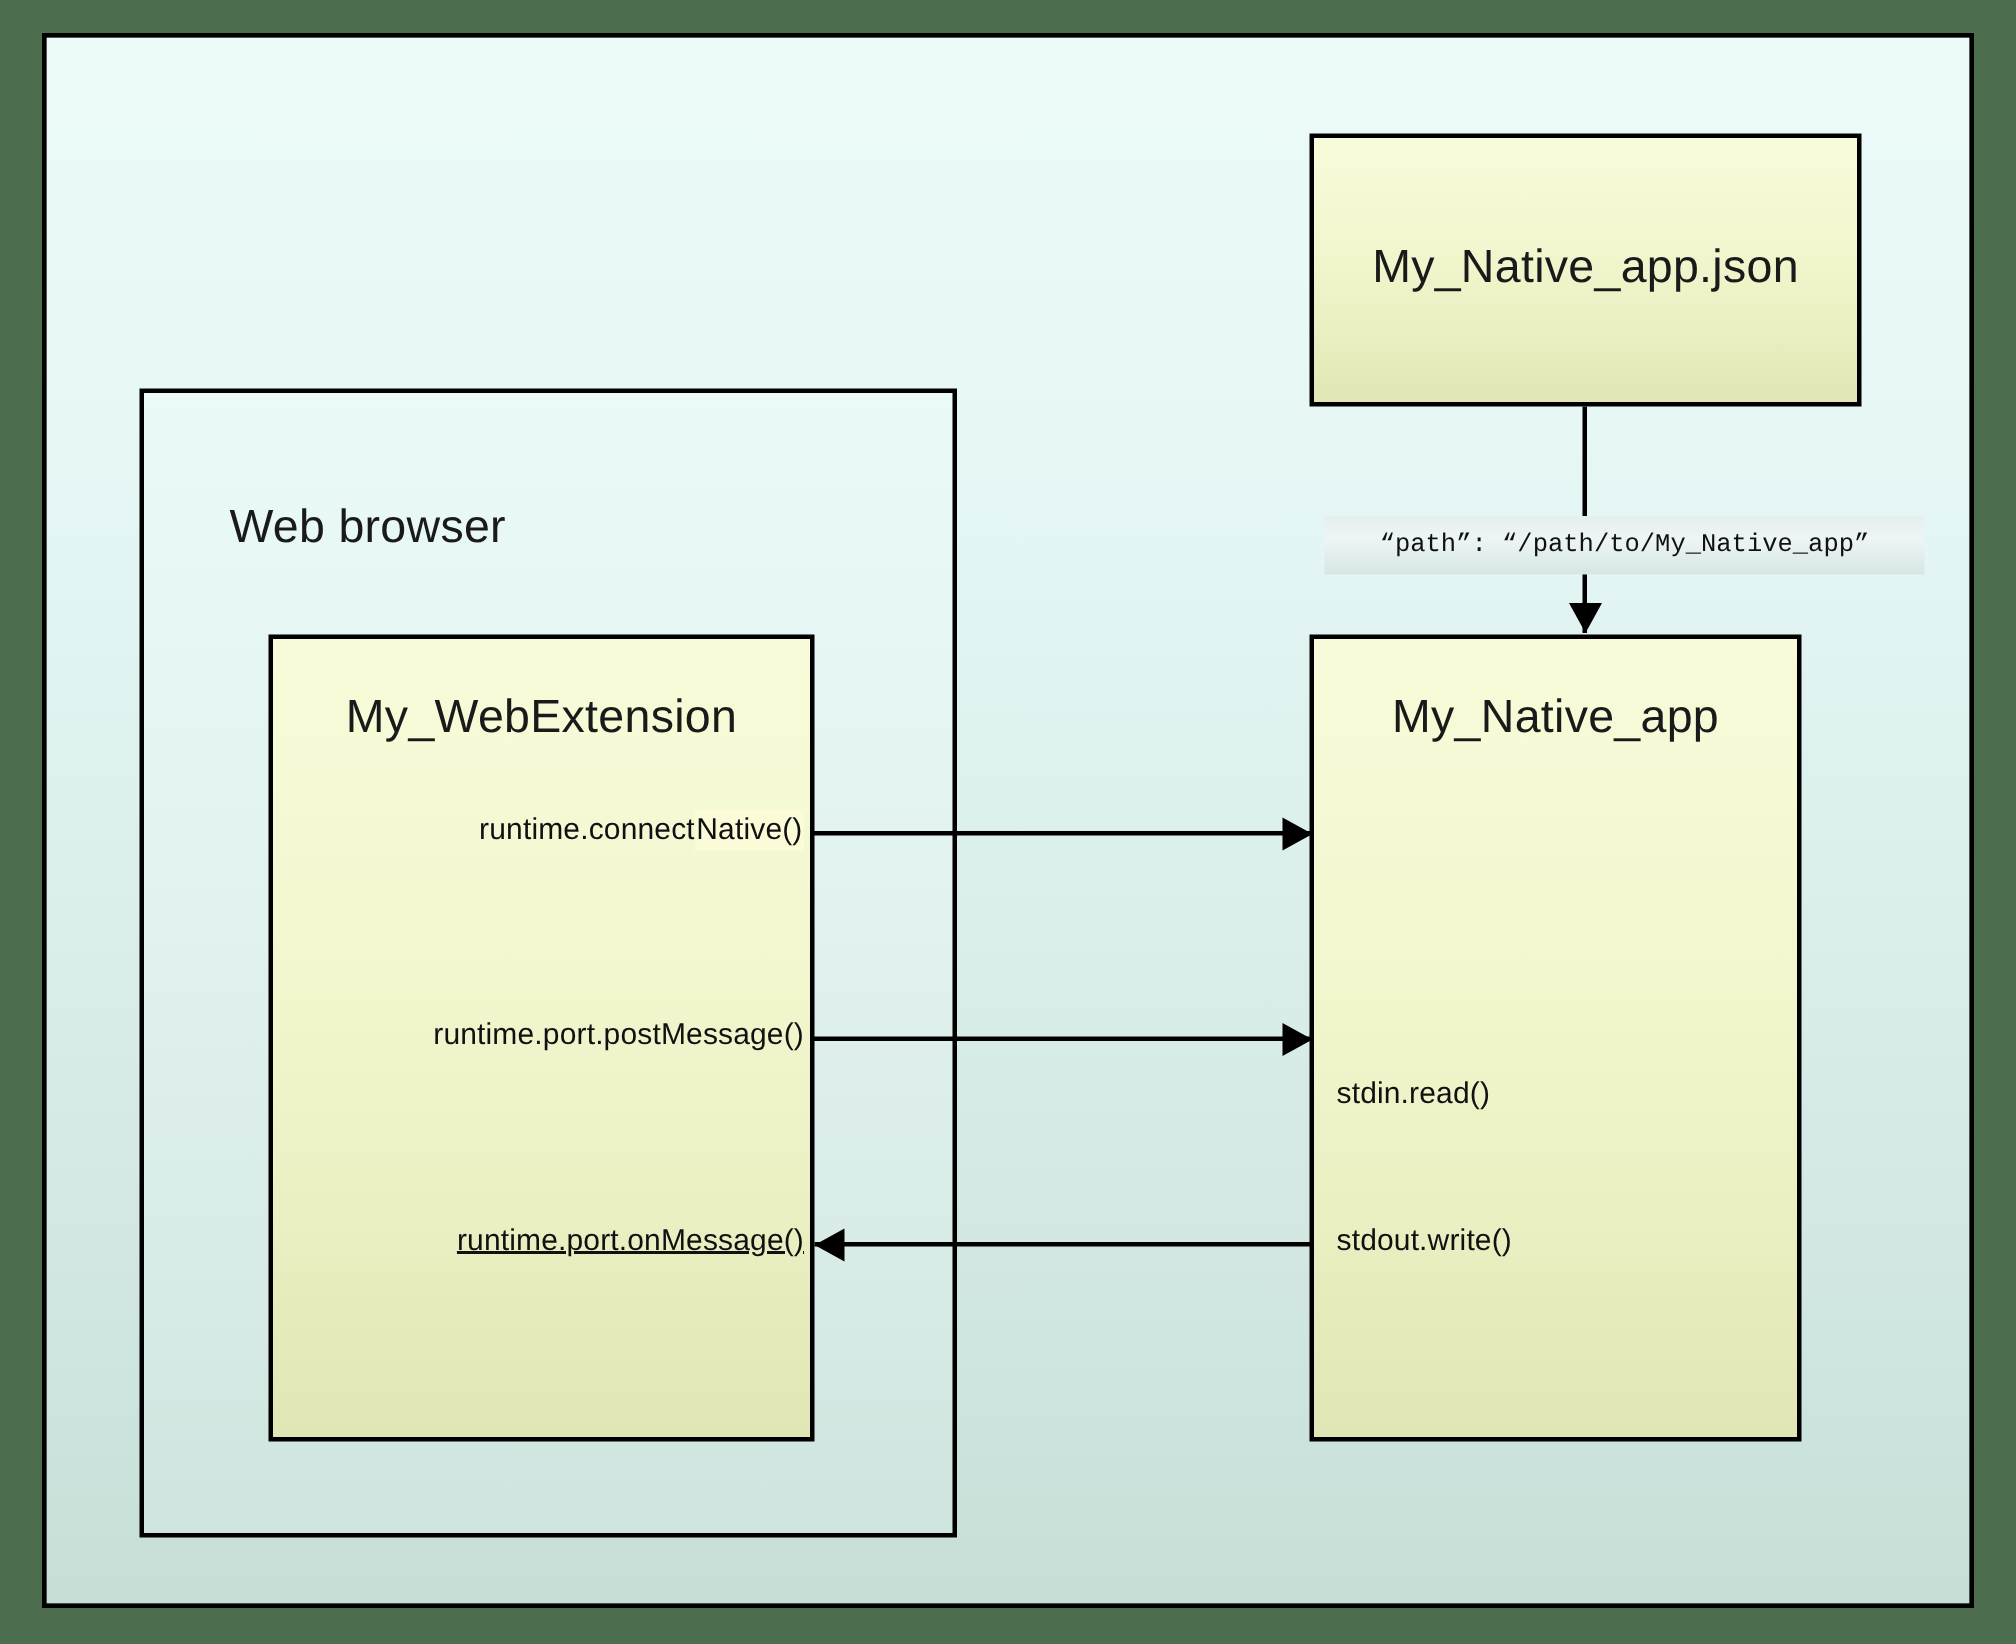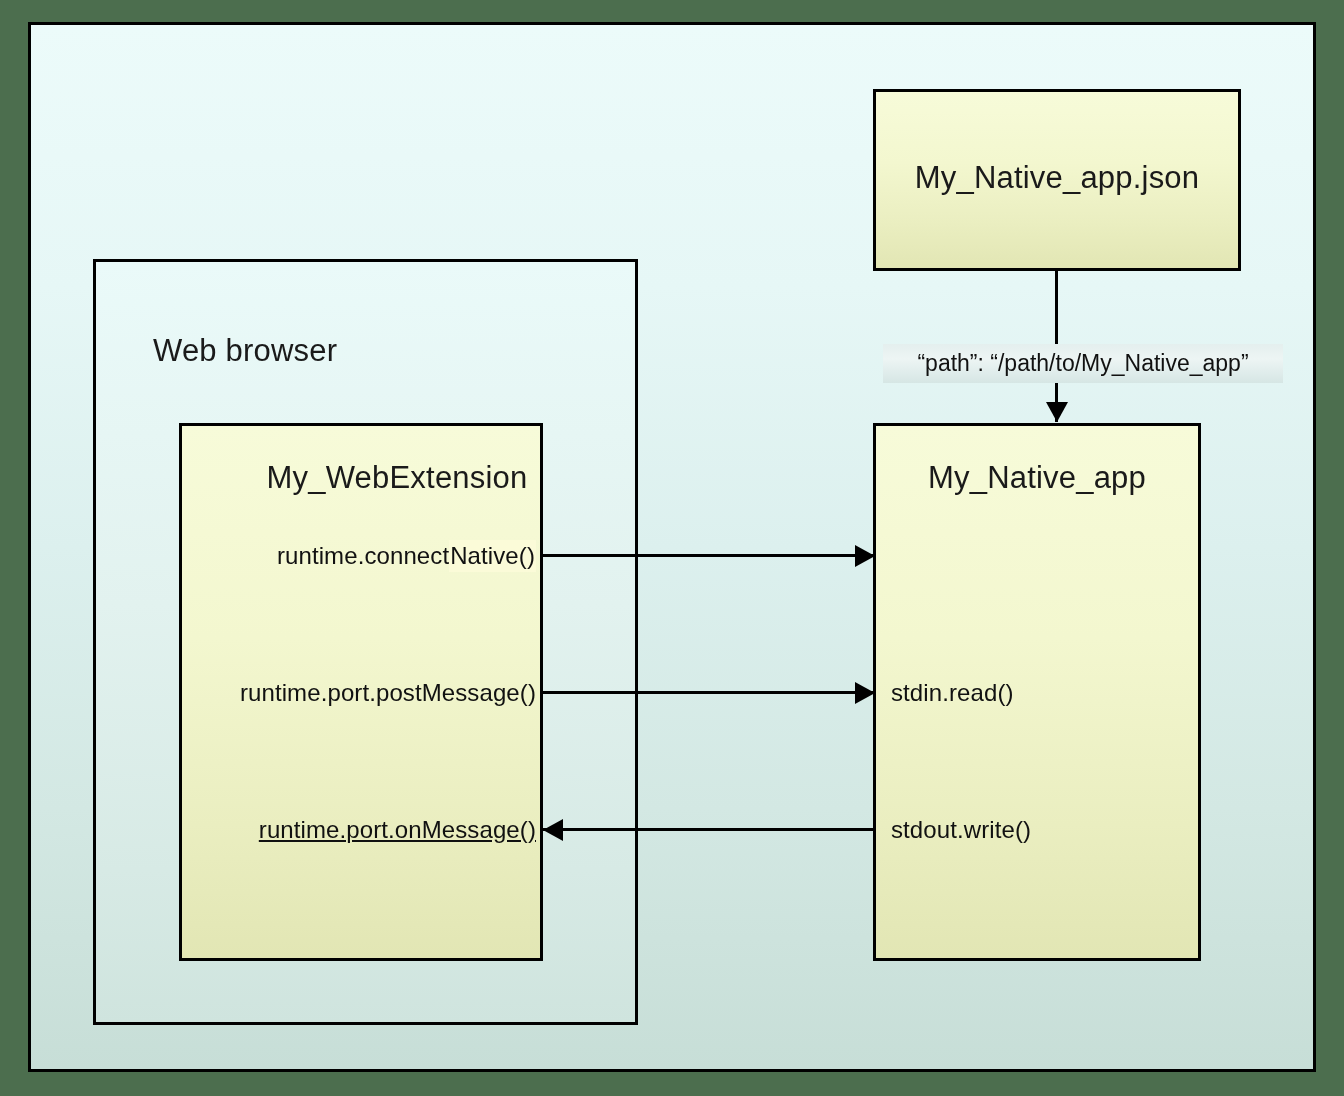--- a/index.html
+++ b/index.html
@@ -54,21 +54,21 @@
     position: absolute;
     font-size: 31px;
     color: #1a1a1a;
     letter-spacing: 0.2px;
     white-space: nowrap;
   }
 
   
   .api-label {
     position: absolute;
-    font-size: 24px;
+    font-size: 20px;
     color: #111111;
     white-space: nowrap;
     letter-spacing: 0.1px;
   }
   .api-label.right-aligned {
     text-align: right;
   }
   .hl {
     background: #fbfbd8;
     padding: 2px 1px 3px 1px;
@@ -116,37 +116,38 @@
     left: 852px;
     top: 319px;
     width: 400px;
     height: 39px;
     background: linear-gradient(to bottom, #e4efee 0%, #edf5f4 38%, #dfeceb 75%, #d6e6e4 100%);
     display: flex;
     align-items: center;
     justify-content: center;
   }
   #path-band .txt {
-    font-size: 23px;
+    font-size: 17px;
     color: #111111;
     white-space: nowrap;
+    font-family: Liberation Mono, monospace;
   }
 </style>
 </head>
 <body>
 
 <div id="stage">
   <div id="canvas">
 
 
     <div class="box box-plain" style="left:62px; top:234px; width:545px; height:766px;"></div>
     <div class="region-label" style="left:122px; top:308px;">Web browser</div>
 
     <div class="box box-yellow" style="left:148px; top:398px; width:364px; height:538px;">
-      <div class="box-title" style="top:34px;margin-left:36px;">My_WebExtension</div>
+      <div class="box-title" style="top:34px;">My_WebExtension</div>
     </div>
 
     <div class="api-label right-aligned" style="left:150px; top:517px; width:355px;"><span>runtime.connect</span><span class="hl">Native()</span></div>
 
     <div class="api-label right-aligned" style="left:150px; top:654px; width:355px;">runtime.port.postMessage()</div>
 
     <div class="api-label right-aligned" style="left:150px; top:791px; width:355px;text-decoration:underline;">runtime.port.onMessage()</div>
 
     <div class="box box-yellow" style="left:842px; top:64px; width:368px; height:182px;">
       <div class="box-title" style="top:68px;">My_Native_app.json</div>
@@ -157,21 +158,21 @@
     <div class="arrow-down" style="left:1015px; top:377px;"></div>
 
     <div id="path-band">
       <span class="txt">“path”: “/path/to/My_Native_app”</span>
     </div>
 
     <div class="box box-yellow" style="left:842px; top:398px; width:328px; height:538px;">
       <div class="box-title" style="top:34px;">My_Native_app</div>
     </div>
 
-    <div class="api-label" style="left:860px; top:654px;">stdin.read()</div>
+    <div class="api-label" style="left:860px; top:693px;">stdin.read()</div>
 
     <div class="api-label" style="left:860px; top:791px;">stdout.write()</div>
 
     <div class="hline" style="left:510px; top:529px; width:334px;"></div>
     <div class="arrow-right" style="left:824px; top:520px;"></div>
 
     <div class="hline" style="left:510px; top:666px; width:334px;"></div>
     <div class="arrow-right" style="left:824px; top:657px;"></div>
 
     <div class="hline" style="left:512px; top:803px; width:332px;"></div>

